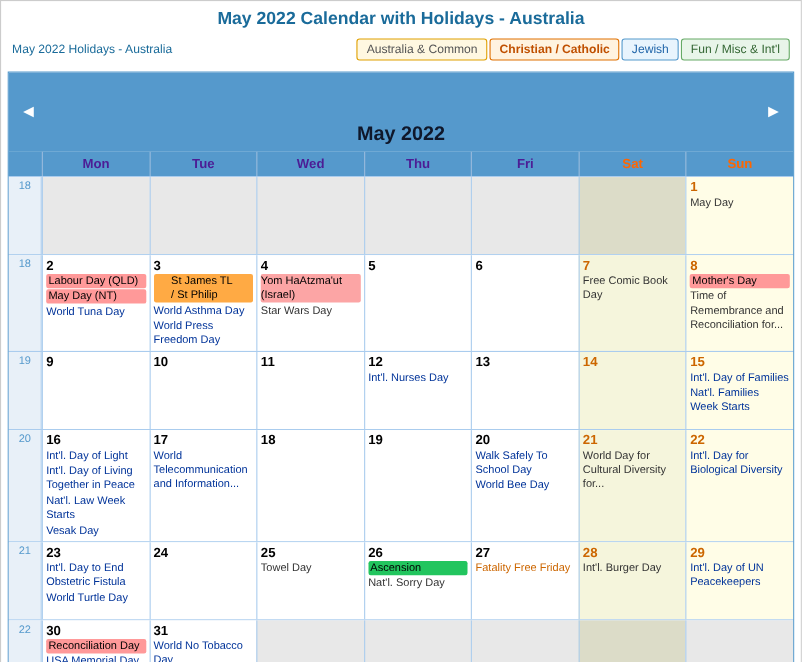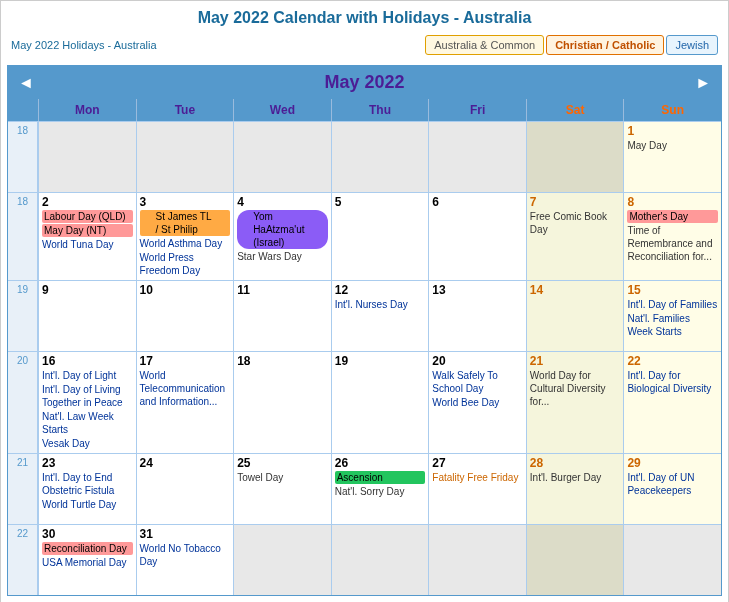--- a/index.html
+++ b/index.html
@@ -79,23 +79,24 @@
     }
     .cal-nav-btn {
       background: none;
       border: none;
       color: #fff;
       font-size: 16px;
       cursor: pointer;
       font-weight: bold;
     }
     .cal-month-title {
-      color: #4c1d95;
+      color: #0f172a;
       font-size: 18px;
       font-weight: bold;
+      margin-top: 39px;
     }
     .cal-days-header {
       display: grid;
       grid-template-columns: 30px repeat(7, 1fr);
       background: #5599cc;
     }
     .week-num-header {
       background: #5599cc;
     }
     .day-header {
@@ -173,24 +174,24 @@
       padding: 0 2px;
       border-radius: 2px;
     }
     .event.orange-bg {
       background: #ffaa44;
       color: #000;
       padding: 0 16px;
       border-radius: 2px;
     }
     .event.blue-bg {
-      background: #8b5cf6;
-      color: #000;
-      padding: 0 16px;
-      border-radius: 12px;
+      background: #fca5a5;
+      color: #000;
+      padding: 0 0;
+      border-radius: 2px;
     }
     .event.yellow-bg {
       background: #22c55e;
       color: #000;
       padding: 0 2px;
       border-radius: 2px;
     }
     .event.blue-text {
       color: #003399;
     }
@@ -202,20 +203,21 @@
 <body>
 
 <div class="page-wrapper">
   <div class="page-title">May 2022 Calendar with Holidays - Australia</div>
   <div class="top-bar">
     <div class="top-bar-left">May 2022 Holidays - Australia</div>
     <div class="tab-buttons">
       <button class="tab-btn tab-australia">Australia &amp; Common</button>
       <button class="tab-btn tab-christian">Christian / Catholic</button>
       <button class="tab-btn tab-jewish">Jewish</button>
+      <button class="tab-btn tab-fun">Fun / Misc &amp; Int'l</button>
     </div>
   </div>
 
   <div class="calendar-wrapper">
     <div class="cal-header">
       <button class="cal-nav-btn">◄</button>
       <div class="cal-month-title">May 2022</div>
       <button class="cal-nav-btn">►</button>
     </div>
     <div class="cal-days-header">

